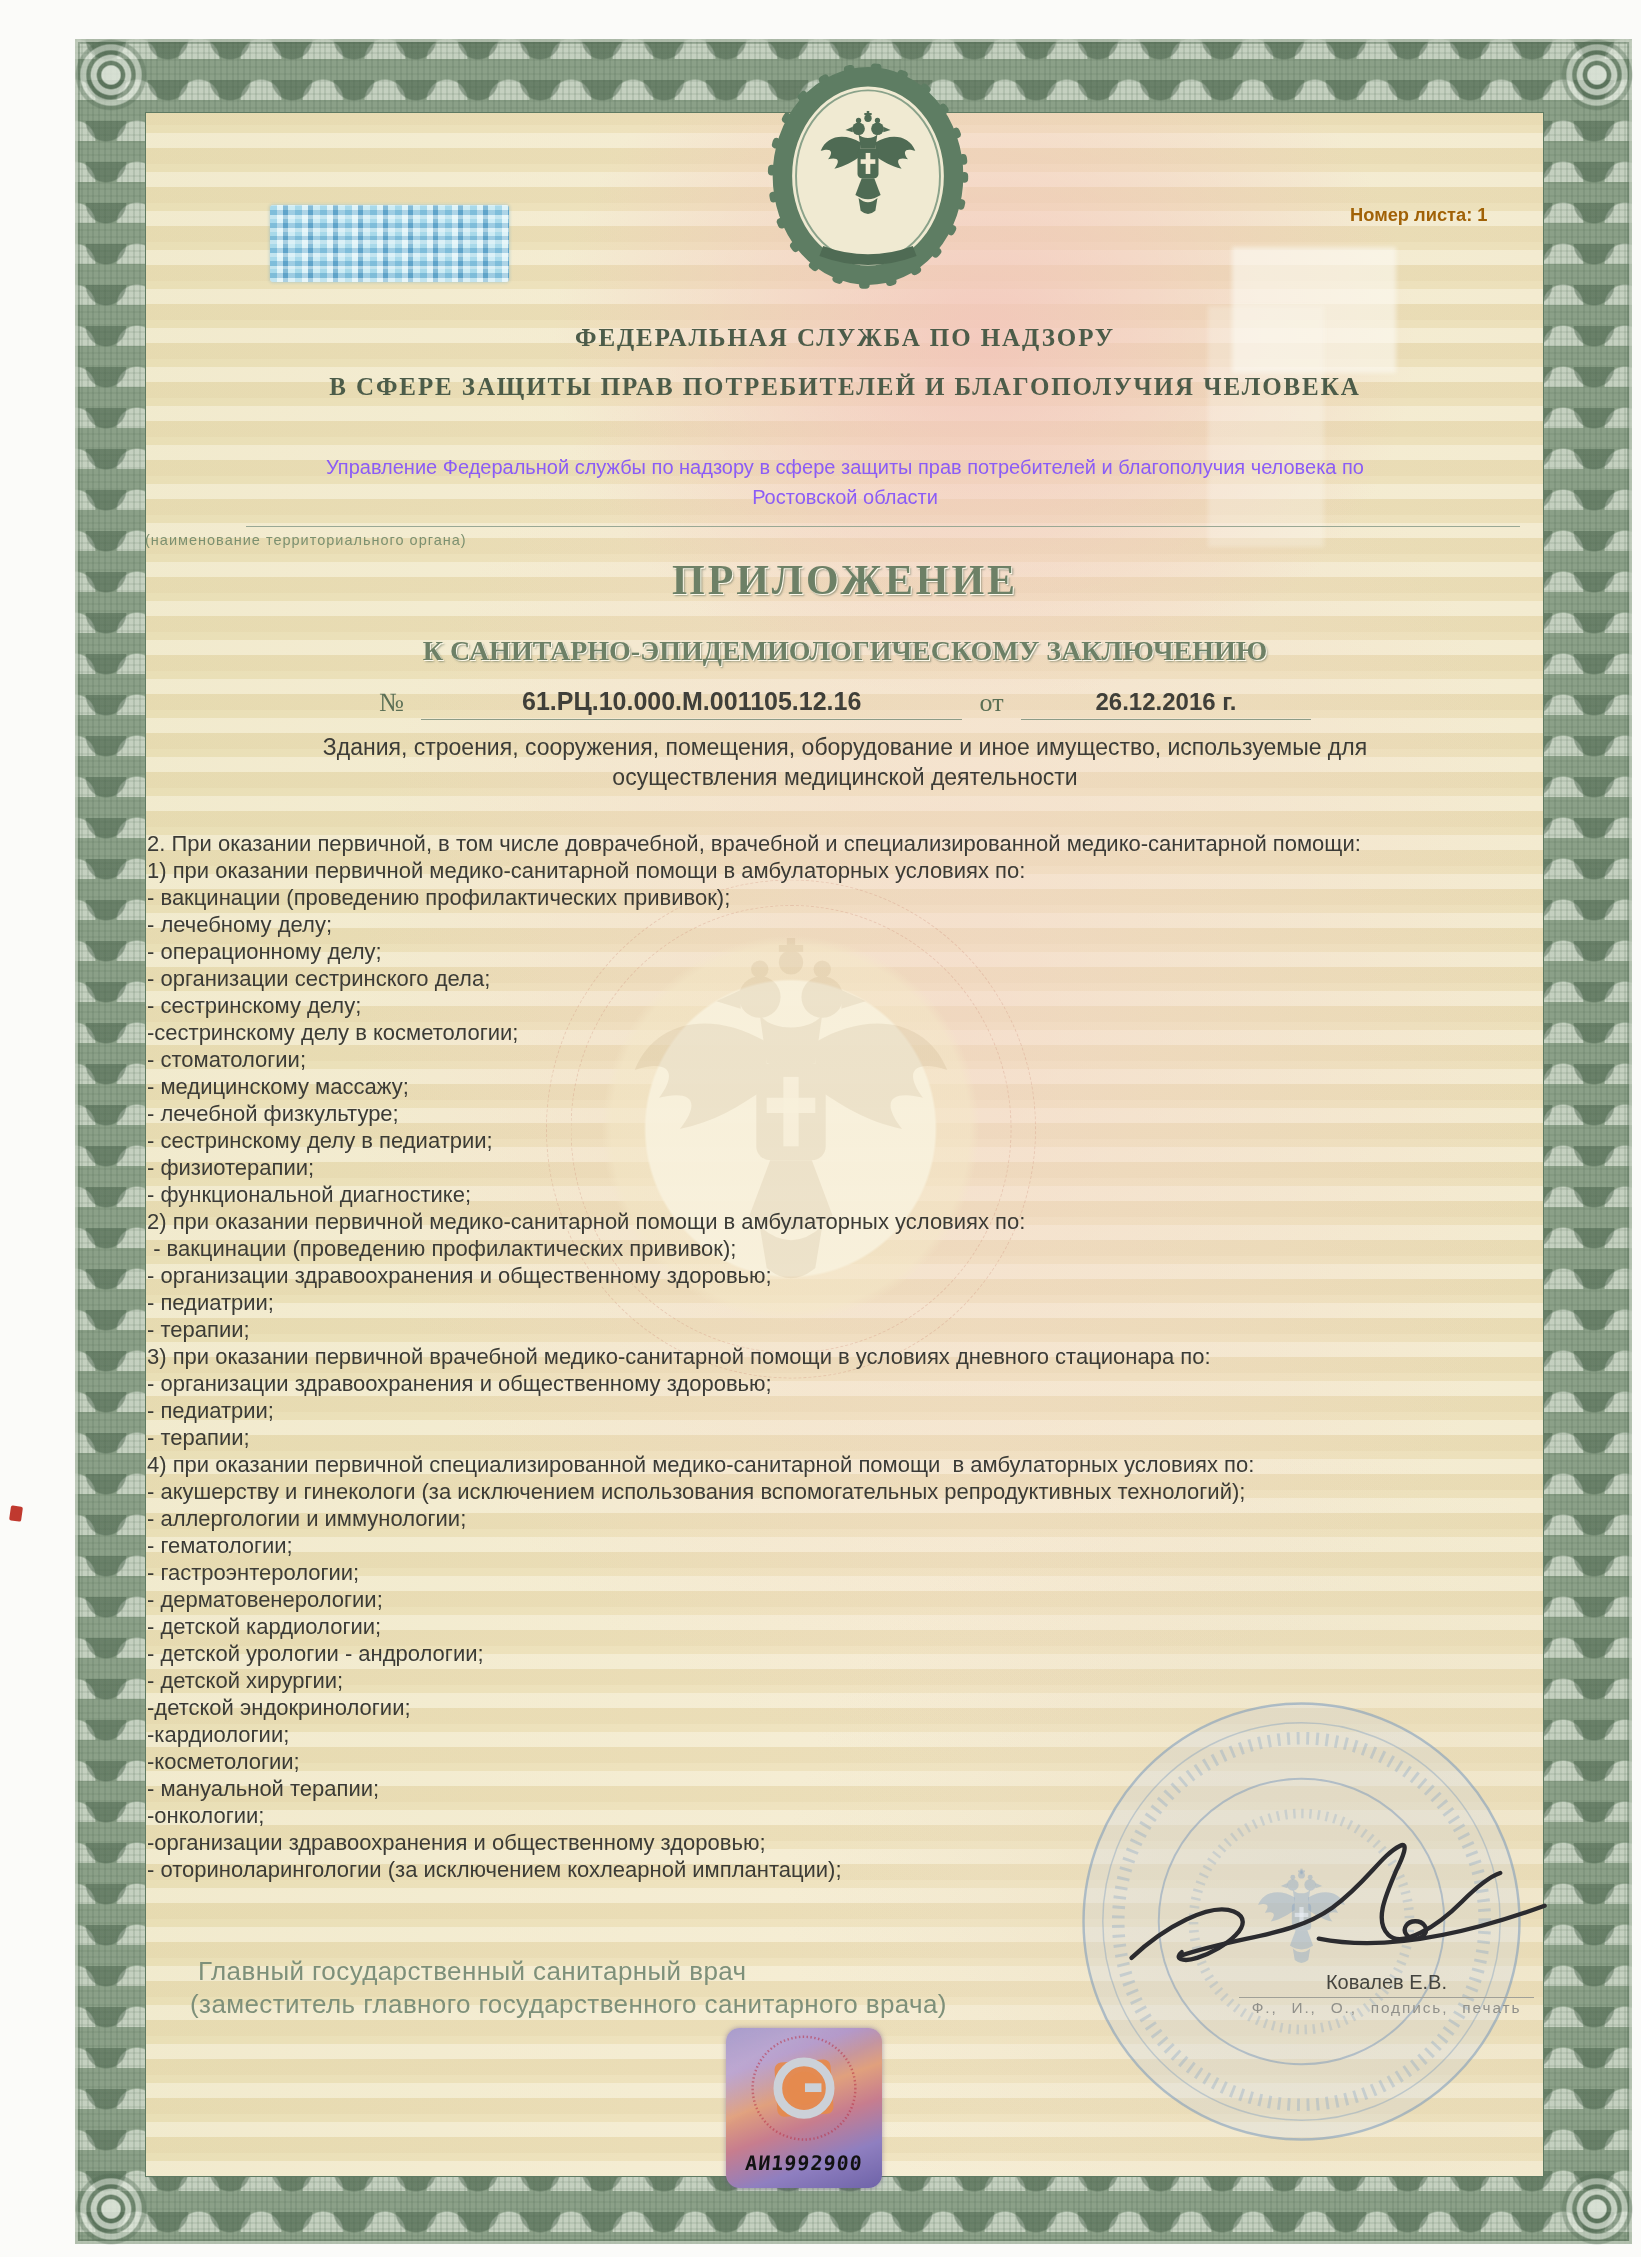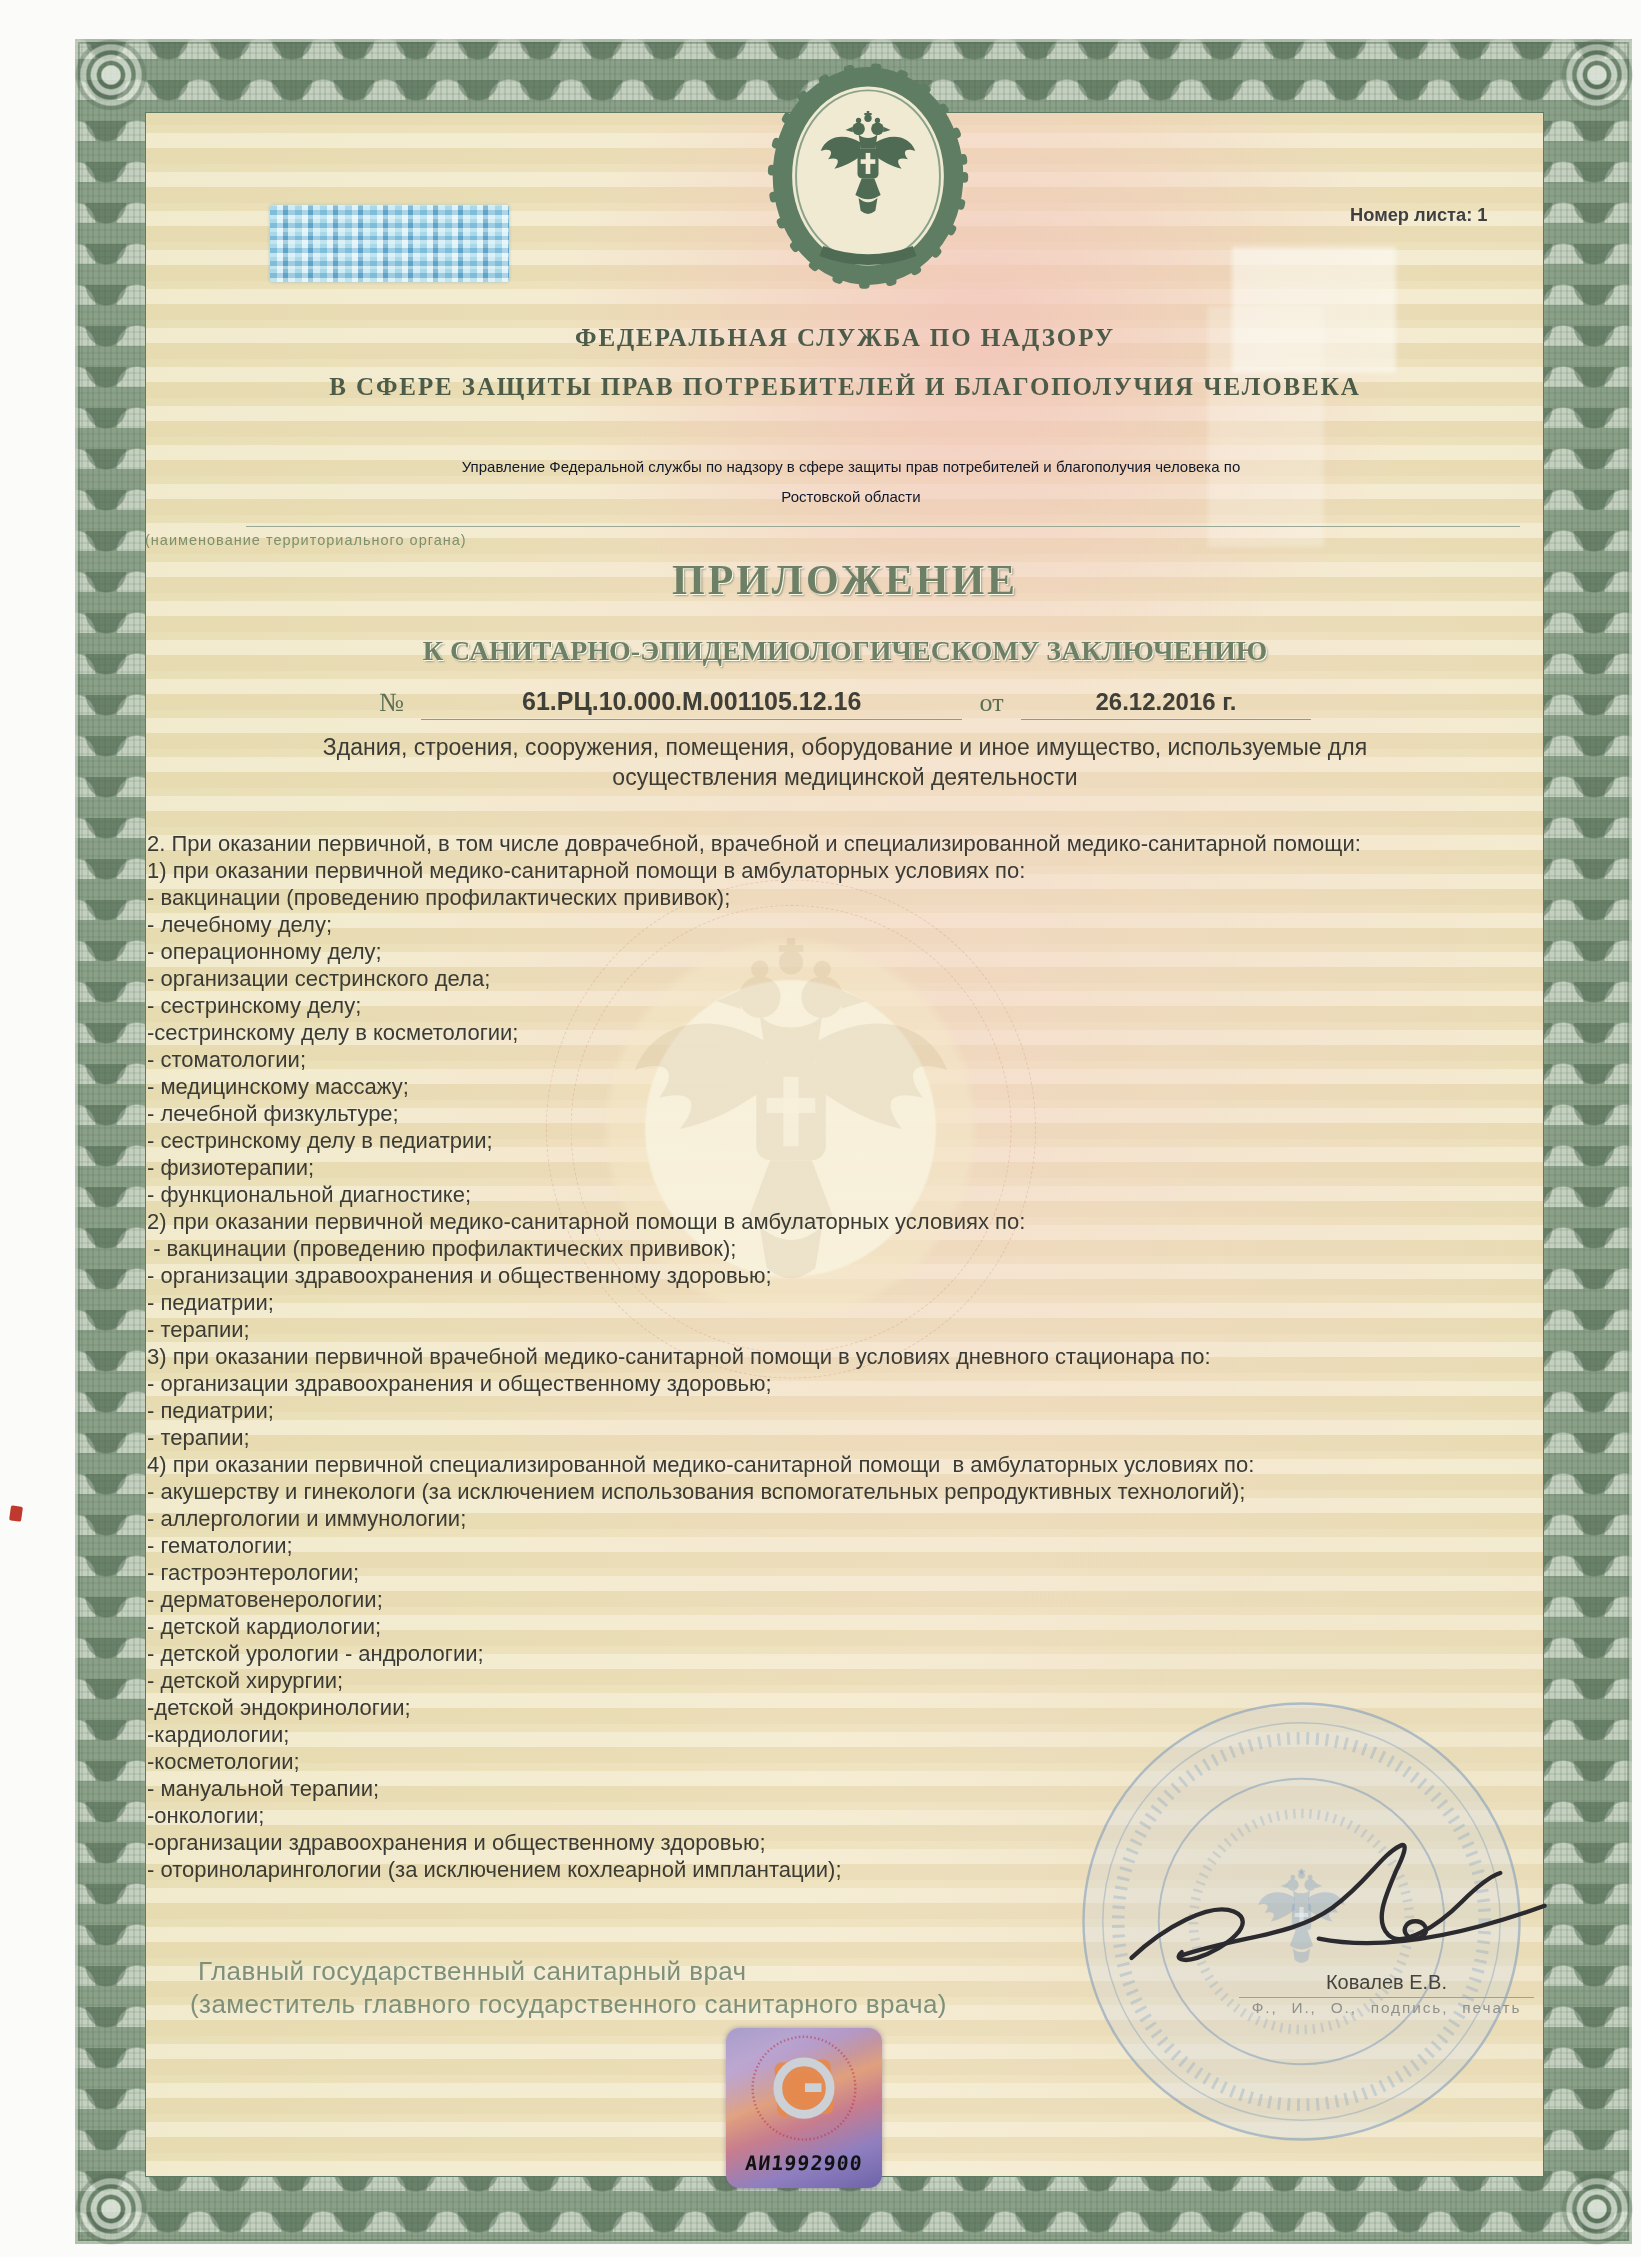--- a/index.html
+++ b/index.html
@@ -43,26 +43,26 @@
   
   .hologram{position:absolute;left:270px;top:205px;width:239px;height:77px;border-radius:2.9px;opacity:.95;
     background:
       repeating-linear-gradient(0deg, rgba(255,255,255,.45) 0 3.9px, rgba(70,140,190,.30) 3.9px 8.7px, rgba(255,255,255,.2) 8.7px 12.6px),
       repeating-linear-gradient(90deg, var(--hologram_blue,#8fd0e8) 0 6.8px, #d6f2fb 6.8px 12.6px, #5fa9cf 12.6px 18.3px, #bfe8f6 18.3px 25px);
     box-shadow:0 0 3.9px rgba(90,160,200,.5);}
   .emblem{position:absolute;left:761px;top:60px;width:214px;height:232px;}
   .emblem::before{content:"";position:absolute;left:-21px;top:-9.7px;right:-21px;bottom:-13.5px;border-radius:50%;
     background:radial-gradient(closest-side, rgba(243,236,214,.95) 0 62%, rgba(243,236,214,0) 78%);}
   .emblem svg{position:relative;z-index:2}
-  .sheet-num{position:absolute;left:1350px;top:204px;width:222px;font-size:18.3px;font-weight:bold;color:#404040;}
+  .sheet-num{position:absolute;left:1350px;top:204px;width:222px;font-size:18.3px;font-weight:bold;color:#a16207;}
   
   .agency{position:absolute;left:145px;width:1400px;text-align:center;font-family:"Liberation Serif",serif;
     font-weight:bold;color:var(--header_green,#4c5c49);font-size:25px;letter-spacing:1.9px;}
   .agency.l1{top:324px}.agency.l2{top:373px}
-  .dept{position:absolute;left:145px;width:1400px;text-align:center;font-size:15px;line-height:30px;color:#0f172a;padding-left:6px;}
+  .dept{position:absolute;left:145px;width:1400px;text-align:center;font-size:20px;line-height:30px;color:#8b5cf6;}
   .dept.l1{top:452px}.dept.l2{top:482px}
   .org-rule{position:absolute;left:246px;top:526px;width:1274px;border-top:1.9px solid #9aa894;}
   .org-caption{position:absolute;left:145px;top:532px;width:1410px;font-size:14.5px;
     letter-spacing:1px;color:var(--caption_green,#7c9070);}
   .doc-title{position:absolute;left:145px;width:1400px;text-align:center;font-family:"Liberation Serif",serif;
     font-weight:bold;color:var(--title_green,#6d8066);
     text-shadow:1px 1px 0 #fdf9ea, 1.9px 1.9px 1.9px rgba(80,95,75,.5);}
   .doc-title.l1{top:556px;font-size:42px;letter-spacing:2.9px;}
   .doc-title.l2{top:635px;font-size:28px;letter-spacing:0px;}
   

